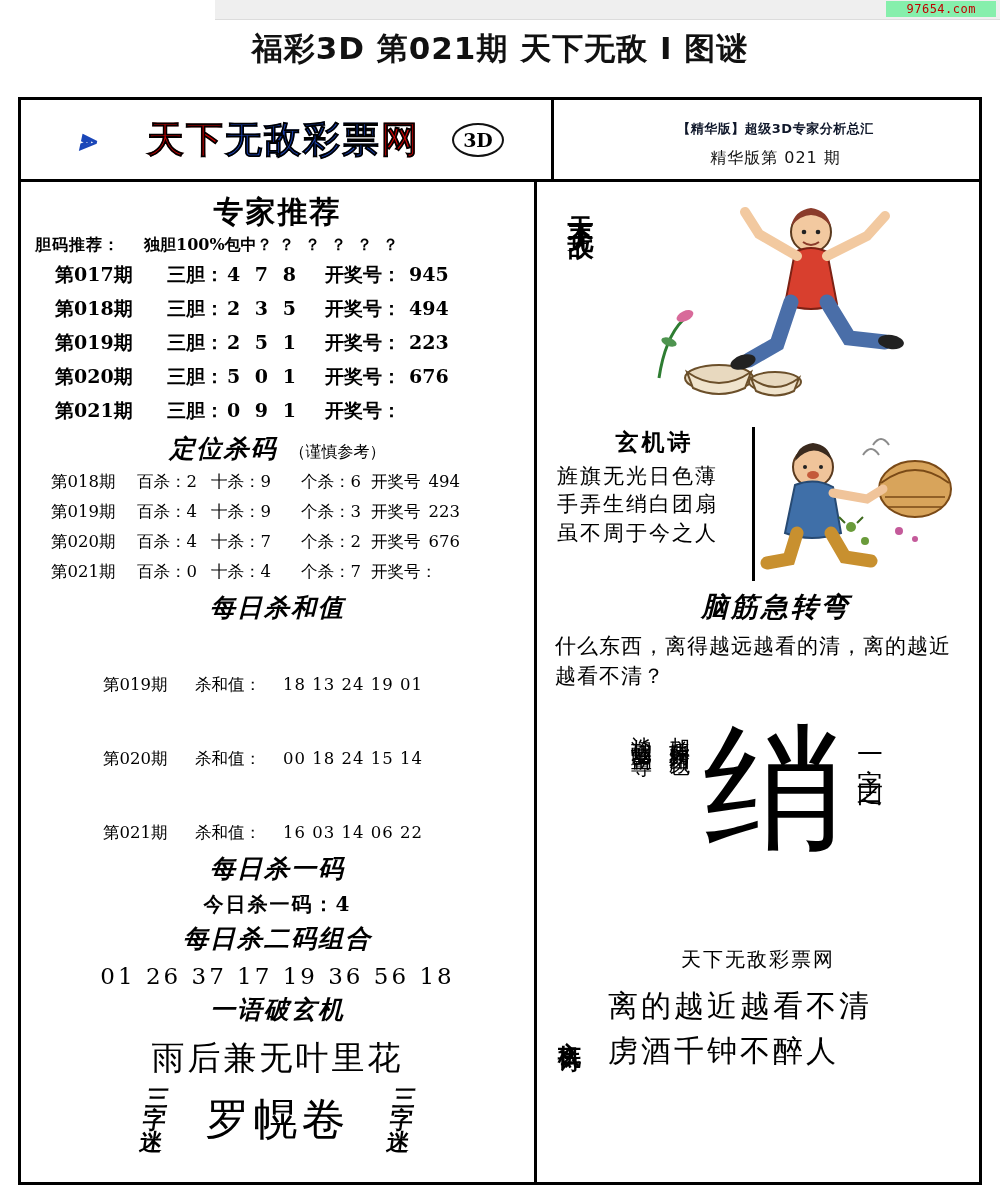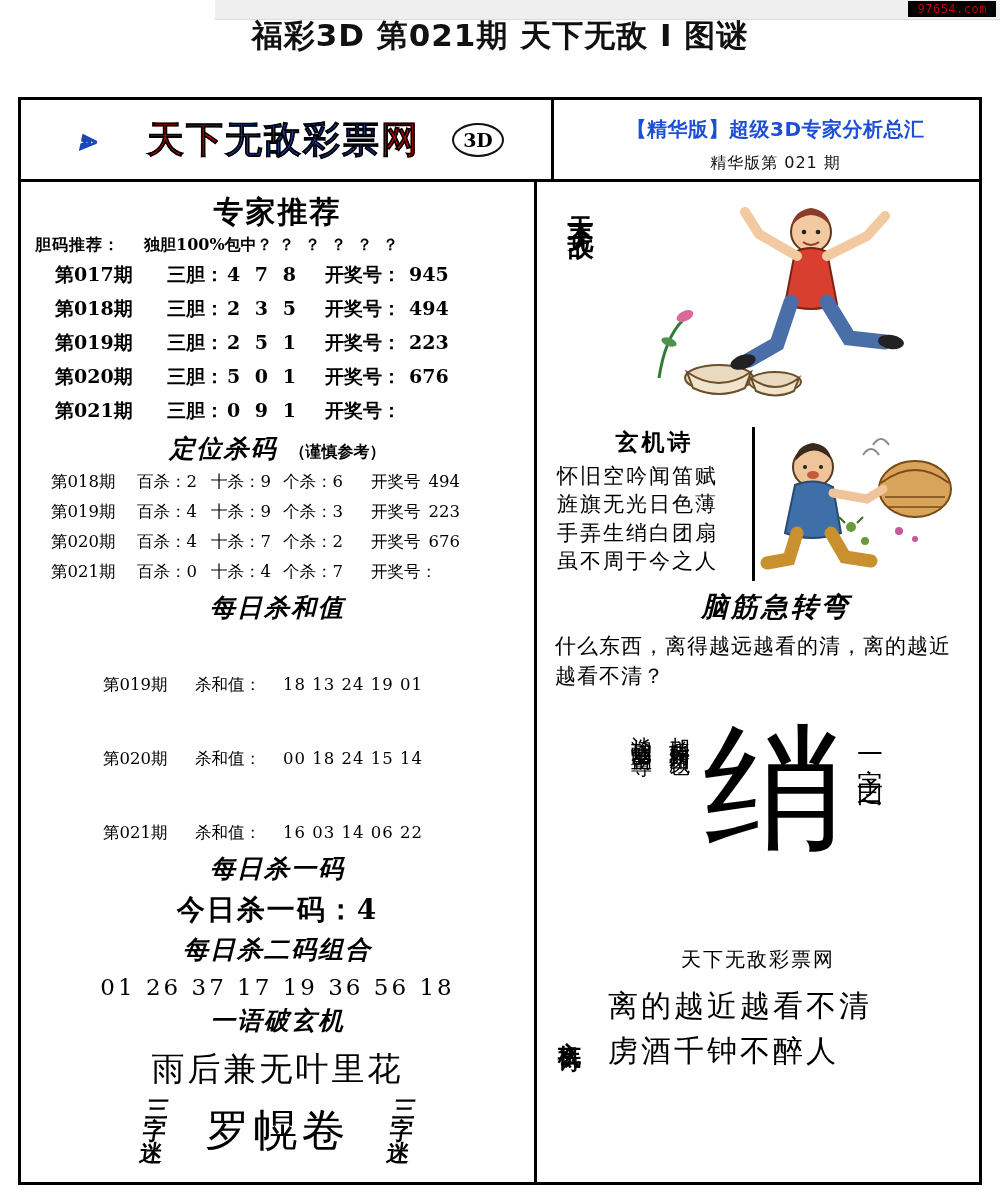--- a/index.html
+++ b/index.html
@@ -16,28 +16,28 @@
     position: absolute;
     left: 215px; top: 0; width: 785px; height: 20px;
     background: #efefef;
     border-bottom: 1px solid #dcdcdc;
   }
   .watermark {
     position: absolute;
     right: 4px; top: 1px;
     font-size: 12px;
     color: #c00000;
-    background: #000000;
-    padding: 1px 9px;
+    background: #86efac;
+    padding: 1px 20px;
     font-family: "DejaVu Sans Mono", "Liberation Mono", monospace;
     letter-spacing: 0.5px;
   }
   .page-title {
     position: absolute;
-    left: 0; top: 15px; width: 1000px;
+    left: 0; top: 28px; width: 1000px;
     text-align: center;
     font-size: 31px;
     font-weight: bold;
     color: #111;
     letter-spacing: 1px;
     font-family: "DejaVu Sans", "Liberation Sans", sans-serif;
   }
   .page-title .num { color: #111; }
   .sheet {
     position: absolute;
@@ -93,23 +93,23 @@
     flex: 1;
     border-left: 3px solid #000;
     height: 100%;
     padding: 10px 0 0 18px;
     display: flex;
     flex-direction: column;
     align-items: center;
     justify-content: center;
   }
   .hr-line1 {
-    font-size: 20px;
-    font-weight: bold;
-    color: #1d4ed8;
+    font-size: 13px;
+    font-weight: bold;
+    color: #0f172a;
     letter-spacing: 0.5px;
   }
   .hr-line1 .jh { font-family: "DejaVu Serif","Liberation Serif",serif; }
   .hr-line2 {
     margin-top: 10px;
     font-size: 16px;
     color: #111;
     letter-spacing: 1px;
   }
   .body {
@@ -135,21 +135,21 @@
     letter-spacing: 2px;
     margin: 4px 0 2px;
   }
   .sec-title.script {
     font-size: 25px;
     font-style: italic;
     font-family: "DejaVu Serif", "Liberation Serif", serif;
   }
   .sec-title .small {
     font-size: 16px;
-    font-weight: bold;
+    font-weight: normal;
     font-style: normal;
     letter-spacing: 0;
     margin-left: 12px;
   }
   .danma-row {
     display: flex;
     align-items: center;
     font-size: 16px;
     font-weight: bold;
     padding: 0 10px 2px 14px;
@@ -181,38 +181,38 @@
   .kill-row {
     display: flex;
     align-items: baseline;
     font-size: 16.5px;
     padding: 4px 0 4px 30px;
     font-family: "DejaVu Serif", "Liberation Serif", serif;
   }
   .kill-row .issue { width: 86px; }
   .kill-row .k { width: 74px; }
   .kill-row .k2 { width: 72px; }
-  .kill-row .k3 { width: 78px; }
+  .kill-row .k3 { width: 78px; text-align: right; }
   .kill-row .open { margin-left: 10px; }
   .kill-row .onum { margin-left: 8px; }
 
   .hv-row {
     display: flex;
     align-items: baseline;
     font-size: 16.5px;
     padding: 4px 0 4px 82px;
     font-family: "DejaVu Serif", "Liberation Serif", serif;
   }
   .hv-row .issue { width: 92px; }
   .hv-row .lbl { width: 88px; }
   .hv-row .vals { letter-spacing: 1px; margin-top: 45px; }
 
   .single-kill {
     text-align: center;
-    font-size: 28px;
+    font-size: 20px;
     font-weight: bold;
     font-family: "DejaVu Serif", "Liberation Serif", serif;
     letter-spacing: 2px;
     margin: 6px 0 2px;
   }
   .combo-line {
     text-align: center;
     font-size: 23px;
     font-family: "DejaVu Serif", "Liberation Serif", serif;
     letter-spacing: 3px;
@@ -573,21 +573,20 @@
               <ellipse cx="144" cy="180" rx="13" ry="7" fill="#222" transform="rotate(-18 144 180)"></ellipse>
               <ellipse cx="292" cy="160" rx="13" ry="7" fill="#222" transform="rotate(8 292 160)"></ellipse>
             </g>
           </svg>
         </div>
       </div>
 
       <div class="r-mid">
         <div class="poem-block">
           <div class="poem-title">玄机诗</div>
-          <div class="poem-line">怀旧空吟闻笛赋</div>
           <div class="poem-line">旌旗无光日色薄</div>
           <div class="poem-line">手弄生绡白团扇</div>
           <div class="poem-line">虽不周于今之人</div>
         </div>
         <div class="r-art2">
           <svg width="210" height="150" viewBox="0 0 210 150">
             <rect x="0" y="0" width="210" height="150" fill="#ffffff"></rect>
 
             <ellipse cx="160" cy="62" rx="36" ry="28" fill="#d8a45b" stroke="#7a4a17" stroke-width="2"></ellipse>
             <path d="M126 56 q34 -26 68 0" stroke="#7a4a17" stroke-width="2" fill="none"></path>

